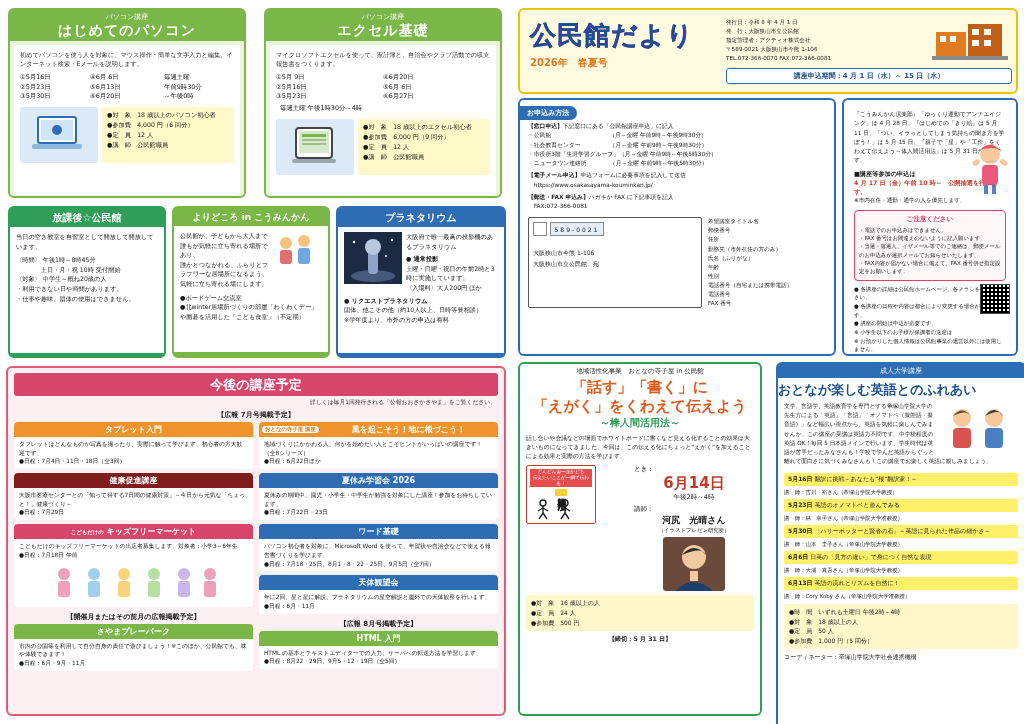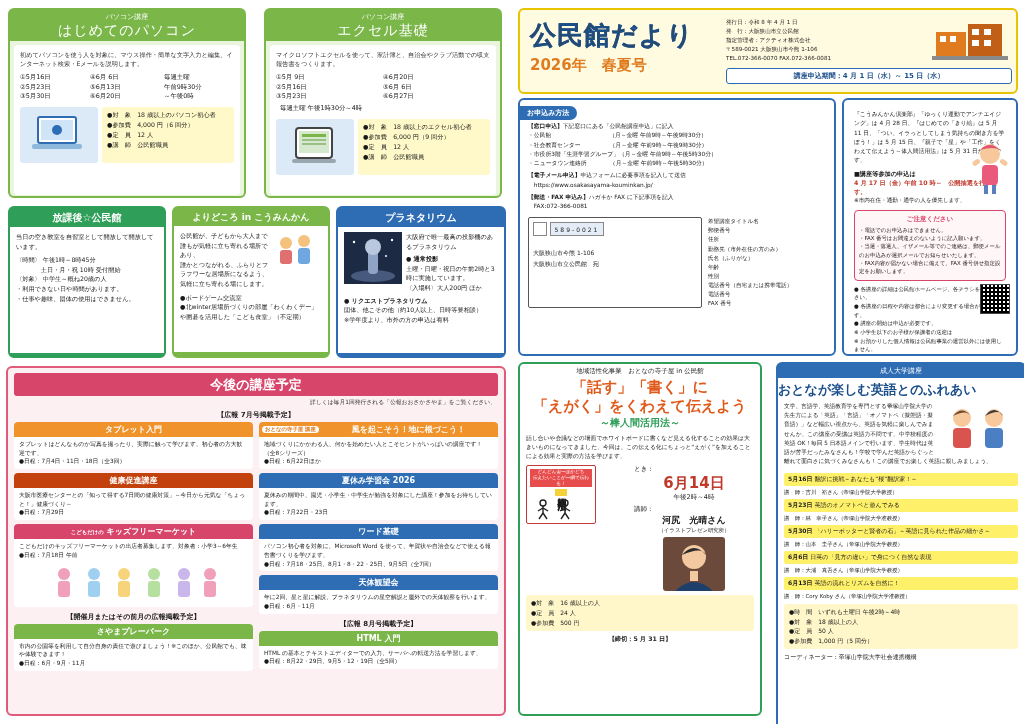--- a/index.html
+++ b/index.html
@@ -15,21 +15,21 @@
   .page { position:relative; width:1024px; height:724px; display:flex; }
   .half { width:512px; height:724px; position:relative; padding:6px; }
   .left { }
   .right { }
 
   
   .course { position:absolute; top:8px; width:238px; height:190px;
             border:2px solid #7ab648; border-radius:6px; background:#e9f5dd; }
   .course .top { background:#7ab648; color:#fff; text-align:center; padding:2px 0 1px; }
   .course .top .s1 { font-size:7px; }
-  .course .top .s2 { font-size:14px; font-weight:normal; letter-spacing:1px; }
+  .course .top .s2 { font-size:14px; font-weight:bold; letter-spacing:1px; }
   .course .inner { background:#fff; margin:4px; border-radius:4px; padding:5px 6px; height:calc(100% - 36px); }
   .course .desc { font-size:6.2px; line-height:1.5; color:#333; }
   .course .dates { display:flex; margin-top:4px; font-size:6.4px; }
   .course .dates .col { flex:1; line-height:1.55; }
   .course .timebox { font-size:6.4px; line-height:1.5; padding-left:4px; }
   .course .lower { display:flex; margin-top:5px; }
   .course .pic { width:78px; height:56px; border-radius:3px; background:#dce9f7;
                  display:flex; align-items:center; justify-content:center; }
   .course .info { flex:1; background:#fff8c8; border-radius:3px; padding:3px 5px;
                   font-size:6.2px; line-height:1.6; margin-left:4px; }
@@ -51,23 +51,23 @@
   .sched .col { flex:1; }
   .item { border-radius:4px; margin-bottom:4px; overflow:hidden; }
   .item .ih { color:#fff; font-weight:bold; font-size:8px; text-align:center; padding:2px 0; }
   .item .ib { background:#fff; font-size:5.8px; line-height:1.5; padding:3px 5px; }
   .mini { font-size:5.4px; }
 
   
   .masthead { position:absolute; top:8px; left:6px; width:500px; height:86px;
               border:2px solid #e8c300; border-radius:6px; background:#fffbe0; }
   .mast-title { position:absolute; left:10px; top:8px; width:190px; }
-  .mast-title .big { font-size:26px; font-weight:bold; color:#404040;
+  .mast-title .big { font-size:26px; font-weight:bold; color:#6d28d9;
                      -webkit-text-stroke:0.4px #1b4f8a; letter-spacing:1px; }
-  .mast-title .yr { font-size:15px; font-weight:bold; color:#e07b1f; margin-top:3px; }
+  .mast-title .yr { font-size:10px; font-weight:bold; color:#e07b1f; margin-top:3px; }
   .mast-meta { position:absolute; left:206px; top:8px; width:200px; font-size:5.6px; line-height:1.6; }
   .mast-bar { position:absolute; left:206px; bottom:8px; width:286px; border:1px solid #2e6db4;
               border-radius:3px; background:#fff; font-size:7px; font-weight:bold;
               text-align:center; padding:2px 0; color:#1b4f8a; }
 
   .applybox { position:absolute; top:98px; left:6px; width:318px; height:258px;
               border:2px solid #2e6db4; border-radius:6px; background:#fff; }
   .applybox .tag { position:absolute; left:-1px; top:6px; background:#2e6db4; color:#fff;
                    font-size:7px; font-weight:bold; padding:2px 8px; border-radius:0 10px 10px 0; }
   .applybox .ct { padding:22px 8px 6px; font-size:5.8px; line-height:1.6; }
@@ -255,21 +255,21 @@
 
         <div class="col">
           <div class="item">
             <div class="ih" style="background:#f0932b;">タブレット入門</div>
             <div class="ib">
               <div>タブレットはどんなものか写真を撮ったり、実際に触って学びます。初心者の方大歓迎です。</div>
               <div>●日程：7月4日・11日・18日（全3回）</div>
             </div>
           </div>
           <div class="item">
-            <div class="ih" style="background:#c2410c;">健康促進講座</div>
+            <div class="ih" style="background:#7f1d1d;">健康促進講座</div>
             <div class="ib">
               <div>大阪市医療センターとの「知って得する7日間の健康対策」～今日から元気な「ちょっと！」健康づくり～</div>
               <div>●日程：7月29日</div>
             </div>
           </div>
           <div class="item">
             <div class="ih" style="background:#d8456b;">
               <span class="mini">こどもだけの</span>
               <span>キッズフリーマーケット</span>
             </div>

